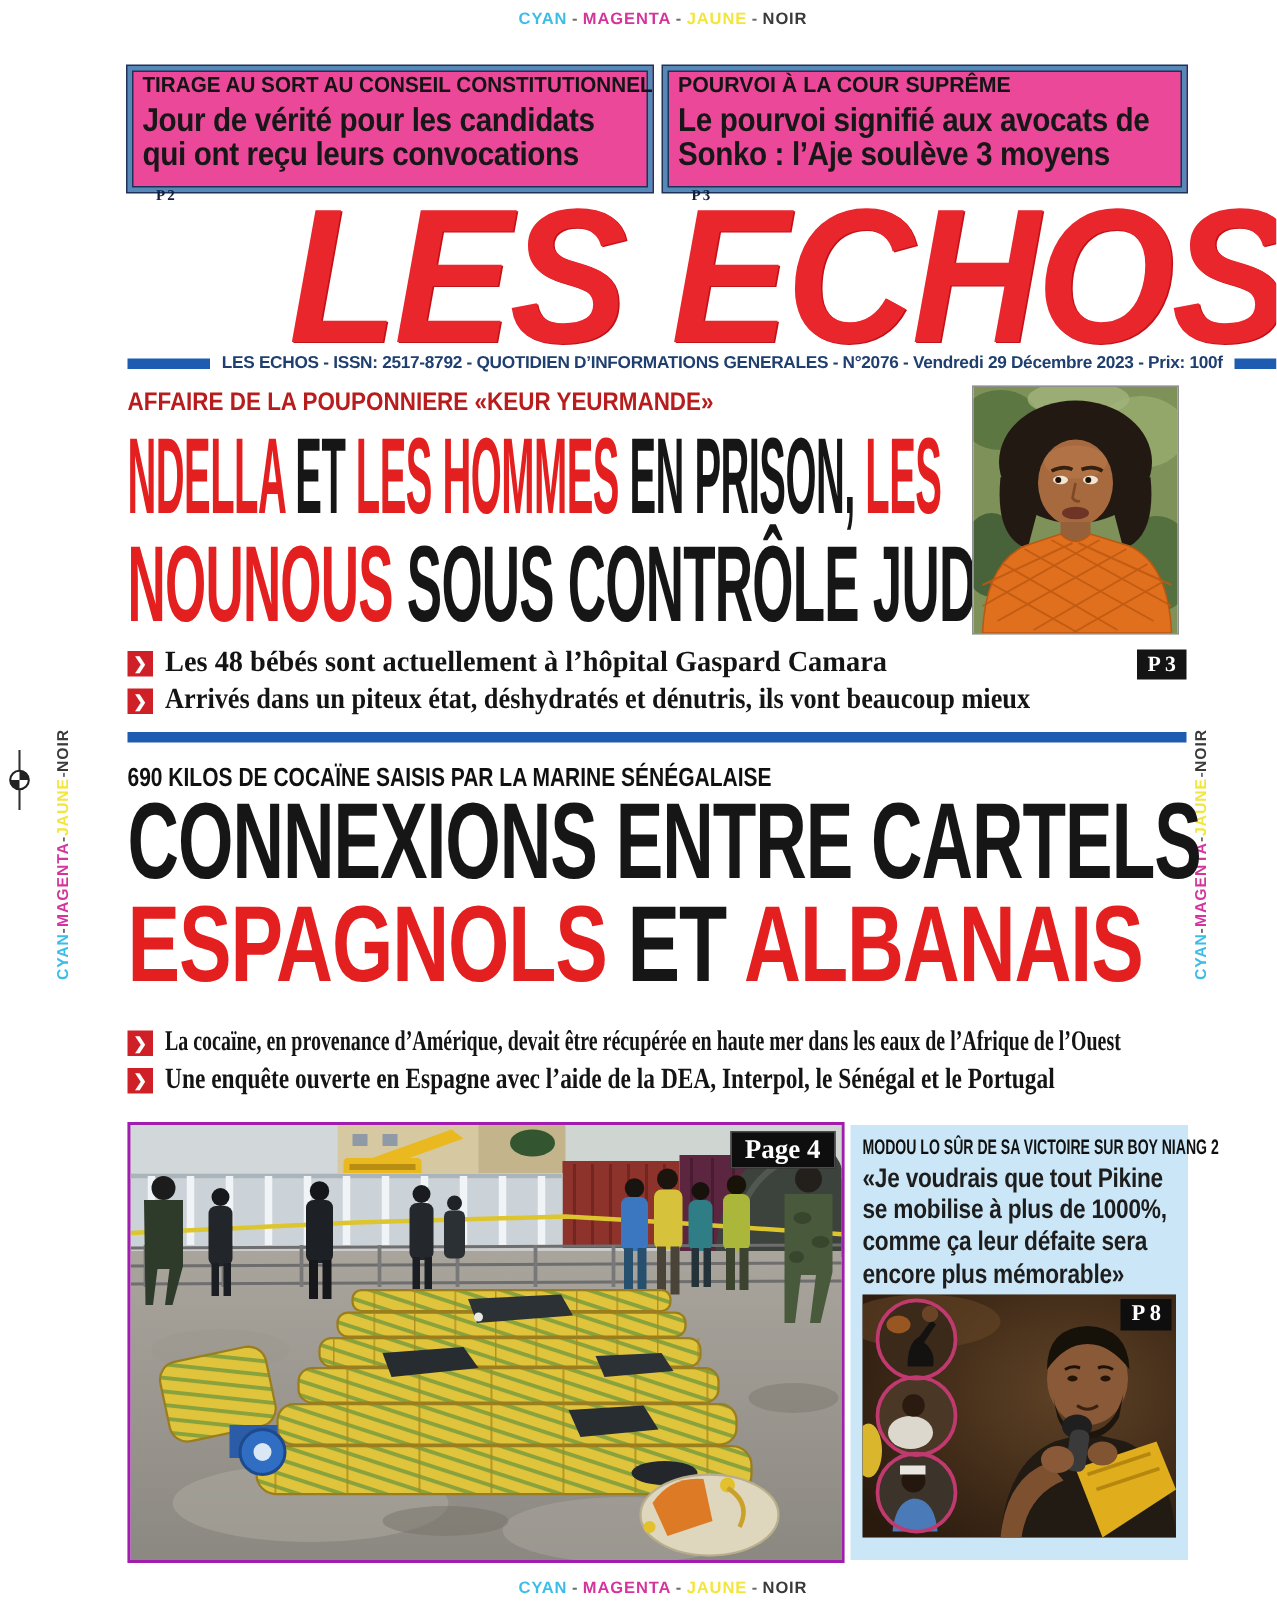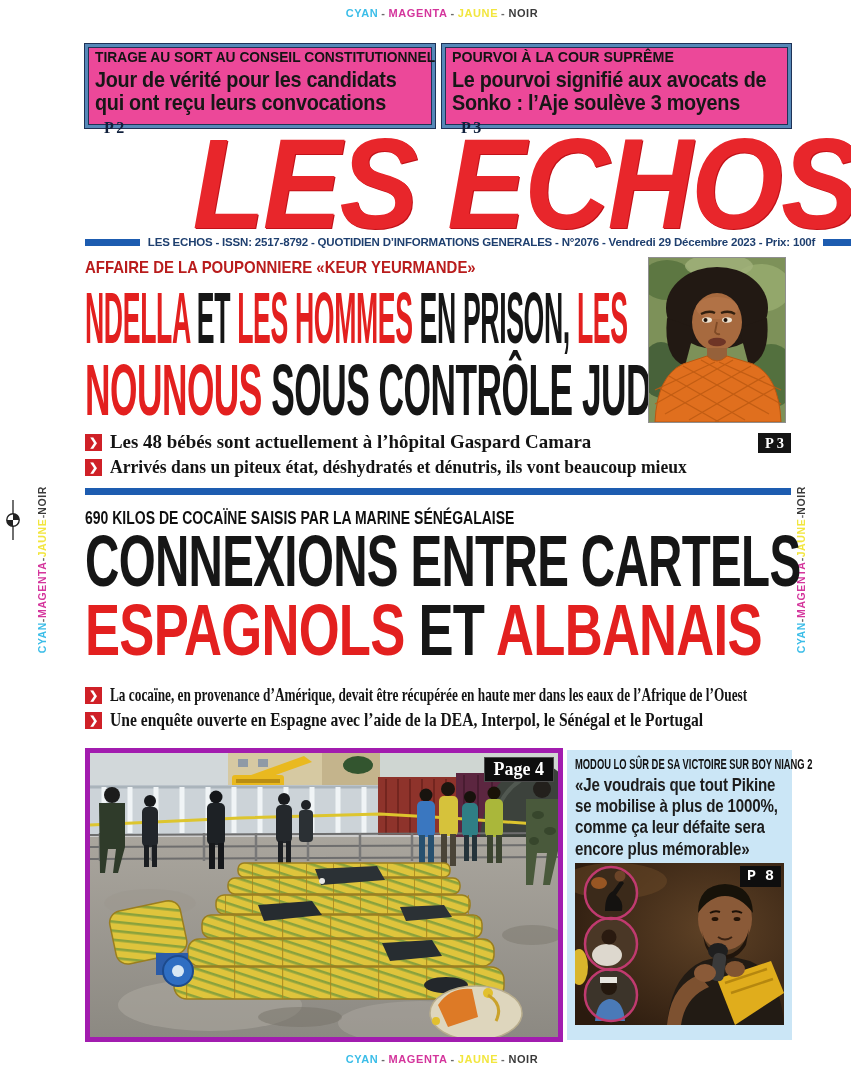--- a/index.html
+++ b/index.html
@@ -21,21 +21,21 @@
   .cond{display:inline-block;transform-origin:0 50%;white-space:nowrap;}
 
   
   .hbox{position:absolute;top:44px;height:84px;background:#ec4899;box-sizing:border-box;
         padding:6px 10px 19px 10px;
         box-shadow:inset 0 0 0 3px #5688b8, inset 0 0 0 4px #1e3257, 0 0 0 1px #1e3257;}
   .hbox-left{left:85px;width:350px;}
   .hbox-right{left:442px;width:349px;}
   .hbox-kicker{font-size:14.5px;font-weight:bold;color:#141414;line-height:1;}
   .hbox-headline{font-size:22px;font-weight:bold;color:#171717;line-height:1.06;margin-top:3px;letter-spacing:-.3px;}
-  .pref{font-family:"Liberation Serif",serif;font-size:16px;font-weight:bold;margin-left:9px;color:#10203c;}
+  .pref{font-family:"Liberation Serif",serif;font-size:10px;font-weight:bold;margin-left:9px;color:#10203c;}
 
   
   .masthead{position:absolute;left:0;right:0;top:120px;text-align:right;line-height:1;margin-left:12px;}
   .masthead span{display:inline-block;font-size:116px;font-weight:bold;font-style:italic;
         color:#e8262b;letter-spacing:-2px;transform:scale(1.02,1.1);transform-origin:50% 0;
         text-shadow:1px 1px 0 #c21118;}
   .issn-row{position:absolute;left:85px;width:793px;top:236px;display:flex;align-items:center;gap:8px;}
   .issn-bar{flex:1;height:7px;background:#1d5cb0;}
   .issn-text{font-size:11.5px;font-weight:bold;color:#1e3f6f;white-space:nowrap;letter-spacing:-.2px;}
 
@@ -62,32 +62,32 @@
 
   .blue-rule{position:absolute;left:85px;width:706px;height:7px;background:#1d5cb0;top:488px;}
 
   
   .a2-kicker{position:absolute;left:85px;top:508px;font-size:17.5px;font-weight:bold;color:#101010;}
   .a2-headline{position:absolute;left:85px;top:527px;font-weight:bold;line-height:.96;letter-spacing:-1px;}
   .a2-headline .l1{font-size:72px;transform:scaleX(.66);transform-origin:0 0;white-space:nowrap;color:#161616;}
   .a2-headline .l2{font-size:72px;transform:scaleX(.73);transform-origin:0 0;white-space:nowrap;}
 
   
-  .mainphoto{left:85px;top:748px;width:478px;height:294px;border:5px solid #a21caf;}
+  .mainphoto{left:85px;top:748px;width:478px;height:294px;border:2px solid #a21caf;}
   .photo-badge{position:absolute;top:4px;right:4px;background:#0e0e0e;color:#fff;
        font-family:"Liberation Serif",serif;font-weight:bold;font-size:18px;
        padding:1px 9px;border:1px solid #4a4a4a;}
   .sidebar{position:absolute;left:567px;top:750px;width:225px;height:290px;background:#cbe6f6;
        box-sizing:border-box;padding:7px 8px 8px 8px;}
   .sb-kicker{font-size:14px;font-weight:bold;color:#111;line-height:1;}
   .sb-quote{font-size:18px;font-weight:bold;color:#1d1d1d;line-height:1.18;letter-spacing:-.2px;
        width:250px;transform:scaleX(.84);transform-origin:0 0;margin-top:4px;}
   .sb-photo{position:relative;width:209px;height:162px;margin-top:3px;overflow:hidden;background:#3a281a;}
   .photo-badge-sm{position:absolute;top:3px;right:3px;background:#0e0e0e;color:#fff;
-       font-family:Liberation Mono, monospace;font-weight:bold;font-size:15px;padding:0 7px;line-height:21px;}
+       font-family:Liberation Serif, serif;font-weight:bold;font-size:15px;padding:0 7px;line-height:21px;}
   svg{display:block;}
 </style>
 </head>
 <body>
 
 <div id="page">
 
   <div class="regline reg-top"><span class="w-cyan">CYAN</span><span class="w-sep">-</span><span class="w-magenta">MAGENTA</span><span class="w-sep">-</span><span class="w-jaune">JAUNE</span><span class="w-sep">-</span><span class="w-noir">NOIR</span></div>
 
   <div class="regline reg-vert reg-left"><span class="w-cyan">CYAN</span><span class="w-sep">-</span><span class="w-magenta">MAGENTA</span><span class="w-sep">-</span><span class="w-jaune">JAUNE</span><span class="w-sep">-</span><span class="w-noir">NOIR</span></div>

